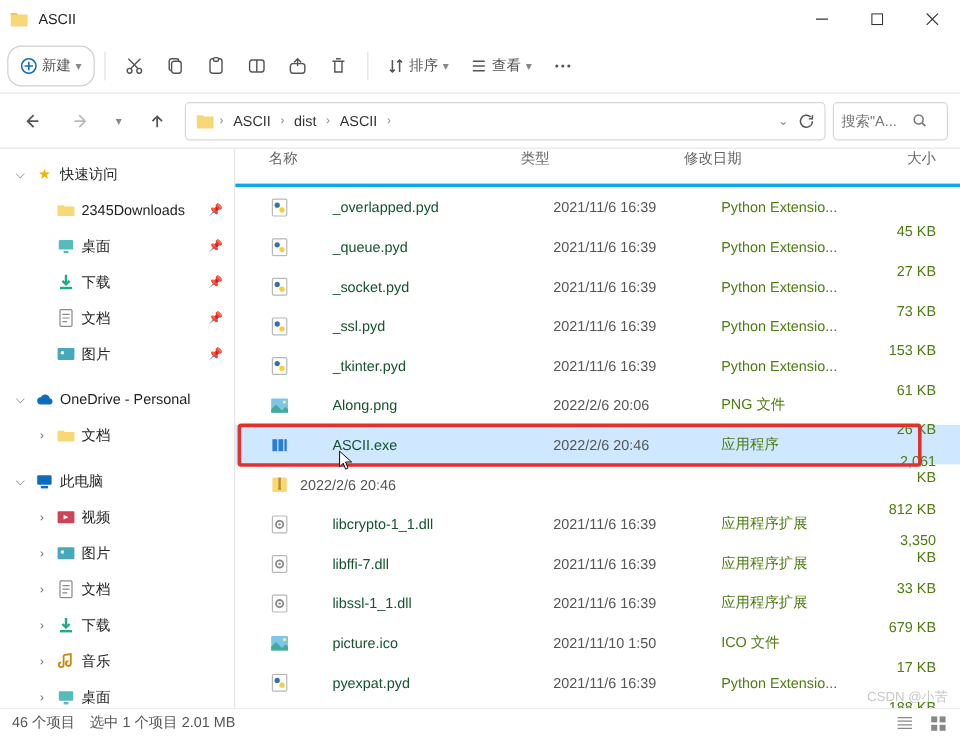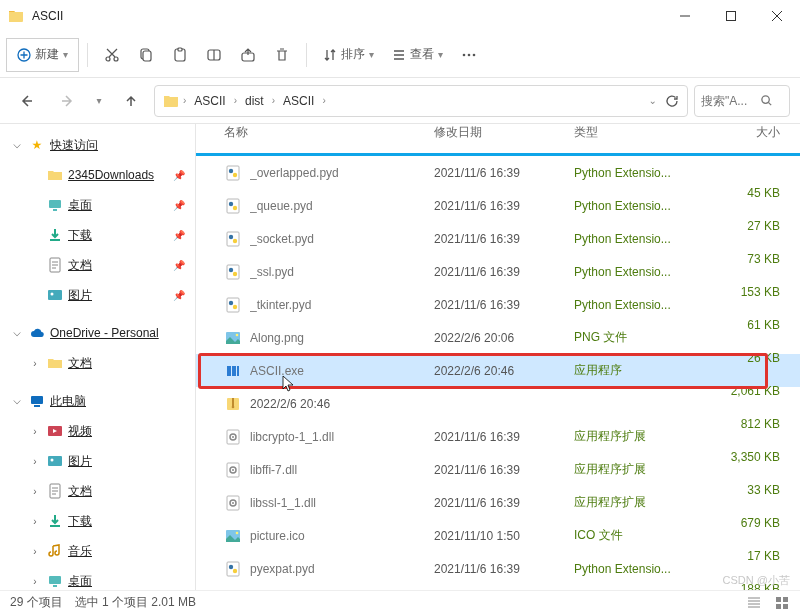--- a/index.html
+++ b/index.html
@@ -4,48 +4,48 @@
 <style>
 * { margin:0; padding:0; box-sizing:border-box; font-family:"Segoe UI","Microsoft YaHei",sans-serif; }
 body { background:#fff; width:800px; height:614px; overflow:hidden; font-size:12px; color:#222; }
 .window { display:flex; flex-direction:column; height:100%; }
 .titlebar { height:32px; display:flex; align-items:center; padding:0 0 0 8px; }
 .titlebar .icon { width:16px; height:16px; margin-right:8px; }
 .titlebar .title { flex:0 0 auto; font-size:12px; }
 .titlebar .spacer { flex:1; }
 .winbtn { width:46px; height:32px; display:flex; align-items:center; justify-content:center; color:#333; }
 .toolbar { height:46px; display:flex; align-items:center; gap:2px; padding:0 6px; border-bottom:1px solid #e6e6e6; }
-.tbtn { height:34px; padding:0 8px; display:flex; align-items:center; gap:4px; border-radius:0; color:#555; }
+.tbtn { height:34px; padding:0 8px; display:flex; align-items:center; gap:4px; border-radius:12px; color:#555; }
 .tbtn.new { border:1px solid #d0d0d0; padding:0 10px; }
 .tdiv { width:1px; height:24px; background:#e0e0e0; margin:0 6px; }
 .navbar { height:46px; display:flex; align-items:center; gap:6px; padding:0 10px; border-bottom:1px solid #e6e6e6; }
 .navbtn { width:34px; height:34px; display:flex; align-items:center; justify-content:center; border-radius:4px; color:#555; }
 .navbtn.dis { color:#bbb; }
 .addrbar { flex:1; height:32px; border:1px solid #d8d8d8; border-radius:4px; display:flex; align-items:center; gap:4px; padding:0 4px; }
 .crumb { padding:0 4px; display:flex; align-items:center; gap:4px; color:#333; }
 .chev { color:#888; font-size:10px; }
 .searchbox { width:96px; height:32px; border:1px solid #d8d8d8; border-radius:4px; display:flex; align-items:center; padding:0 6px; color:#777; gap:4px; }
 .searchbox input { border:none; outline:none; width:55px; font-size:12px; color:#555; }
 .body { flex:1; display:flex; overflow:hidden; }
 .sidebar { width:196px; border-right:1px solid #e6e6e6; padding-top:6px; overflow:hidden; }
 .srow { height:30px; display:flex; align-items:center; padding-left:4px; gap:4px; }
 .srow .exp { width:14px; text-align:center; color:#666; font-size:10px; }
 .srow .ic { width:18px; height:18px; display:flex; align-items:center; justify-content:center; }
-.srow .lbl { font-size:12px; color:#222; flex:1; white-space:nowrap; overflow:hidden; text-overflow:ellipsis;text-decoration:underline; }
+.srow .lbl { font-size:12px; color:#222; flex:1; white-space:nowrap; overflow:hidden; text-overflow:ellipsis; }
 .srow.lvl1 { padding-left:10px; }
 .srow.lvl2 { padding-left:28px; }
 .srow .pin { width:14px; text-align:center; color:#888; font-size:10px; margin-right:8px; }
 .main { flex:1; display:flex; flex-direction:column; overflow:hidden; }
 .cols { height:32px; display:flex; align-items:flex-start; border-bottom:3px solid #0ea5e9; padding-left:28px; }
 .ch { color:#666; font-size:12px; }
 .c1 { width:210px; } .c2 { width:140px; } .c3 { width:136px; } .c4 { flex:1; text-align:right; padding-right:20px; }
 .files { flex:1; overflow:hidden; }
 .frow { height:33px; display:flex; align-items:center; padding-left:28px; }
 .frow .fic { width:18px; height:18px; margin-right:8px; display:flex; align-items:center; justify-content:center; }
-.frow .fn { width:184px; font-size:12px; color:#737373; white-space:nowrap; overflow:hidden; text-overflow:ellipsis; }
+.frow .fn { width:184px; font-size:12px; color:#14532d; white-space:nowrap; overflow:hidden; text-overflow:ellipsis;margin-left:27px; }
 .frow .fd { width:140px; font-size:12px; color:#555; }
 .frow .ft { width:136px; font-size:12px; color:#4d7c0f; white-space:nowrap; overflow:hidden; text-overflow:ellipsis; }
 .frow .fs { flex:1; text-align:right; padding-right:20px; font-size:12px; color:#4d7c0f;margin-top:40px; }
 .frow.sel { background:#cfe8ff; }
 .hlbox { position:absolute; border:3px solid #e0322d; border-radius:3px; pointer-events:none; }
 .status { height:24px; display:flex; align-items:center; padding:0 10px; gap:12px; font-size:12px; color:#555; border-top:1px solid #eee; }
 .status .spacer { flex:1; }
 .watermark { position:absolute; right:10px; bottom:26px; color:#c8c8c8; font-size:11px; }
 svg { display:block; }
 .star{color:#f5b301;} .cloud{color:#0f6cbd;} .pc{color:#0f6cbd;}
@@ -359,22 +359,22 @@
               </svg>
             </span>
             <span class="lbl">桌面</span>
           </div>
         </div>
     </div>
 
     <div class="main" style="position:relative">
       <div class="cols">
         <div class="ch c1">名称</div>
+        <div class="ch c3">类型</div>
         <div class="ch c2">修改日期</div>
-        <div class="ch c3">类型</div>
         <div class="ch c4">大小</div>
       </div>
       <div class="files" id="files">
           <div class="frow">
             <span class="fic">
               <svg width="16" height="16" viewBox="0 0 16 16">
                 <rect x="2" y="1" width="12" height="14" rx="1" fill="#fff" stroke="#b8b8b8"></rect>
                 <circle cx="6" cy="6" r="2.2" fill="#3673a5"></circle>
                 <circle cx="10" cy="10" r="2.2" fill="#f7cf3c"></circle>
               </svg>
@@ -543,21 +543,21 @@
       <div class="hlbox" style="left:2px;top:229px;width:570px;height:36px"></div>
       <div class="cursor" style="left:86px;top:251px">
         <svg width="14" height="18" viewBox="0 0 14 18">
             <path d="M1 1l0 13 3-3 2 5 2-1-2-5 5 0z" fill="#fff" stroke="#000" stroke-width="0.8"></path>
           </svg>
       </div>
     </div>
   </div>
 
   <div class="status">
-    <span>29 个项目</span>
+    <span>46 个项目</span>
     <span>选中 1 个项目 2.01 MB</span>
     <span class="spacer"></span>
     <span>
         <svg width="16" height="16" viewBox="0 0 16 16" fill="none" stroke="#888" stroke-width="1">
           <path d="M2 3h12M2 6h12M2 9h12M2 12h12"></path>
         </svg>
       </span>
     <span>
         <svg width="16" height="16" viewBox="0 0 16 16" fill="#888">
           <rect x="2" y="2" width="5" height="5"></rect>

